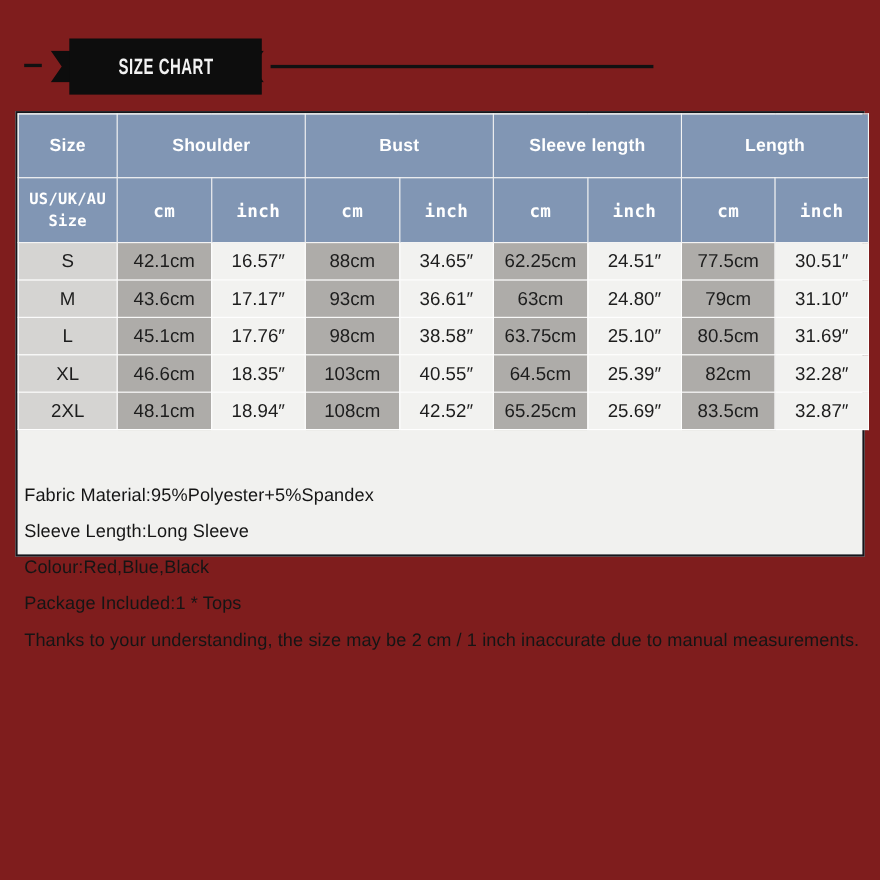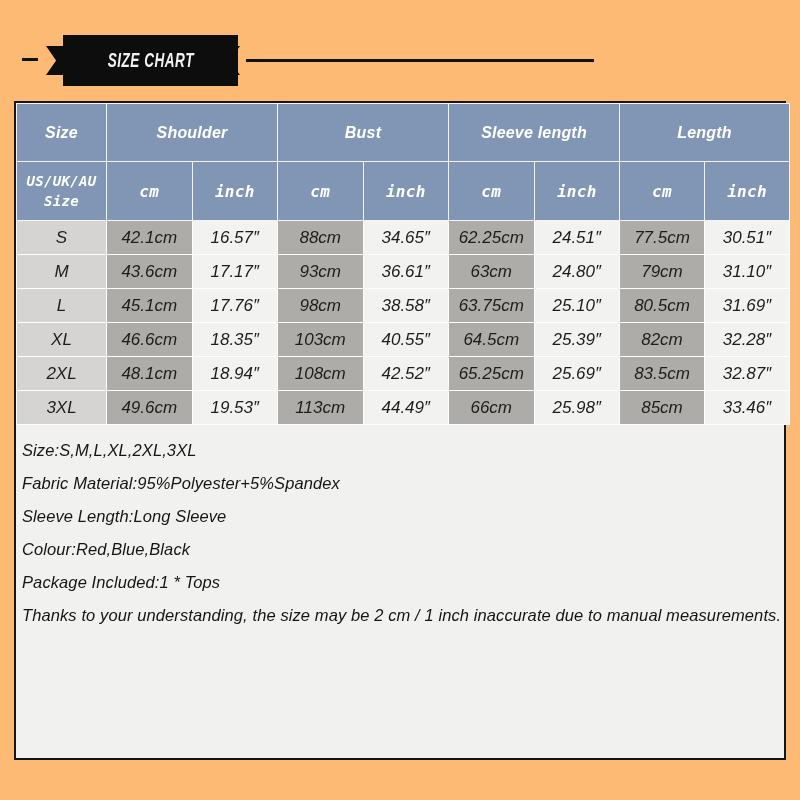--- a/index.html
+++ b/index.html
@@ -11,22 +11,21 @@
     height: 800px;
     background: #ffffff;
     font-family: "Liberation Sans", sans-serif;
     overflow: hidden;
   }
 
   .page {
     position: relative;
     width: 800px;
     height: 800px;
-    background: #fdba74;
-    font-style: italic;
+    background: #7f1d1d;
   }
 
   
   .banner-area {
     position: absolute;
     left: 0;
     top: 30px;
     width: 800px;
     height: 62px;
   }
@@ -82,21 +81,21 @@
     height: 3px;
     background: #111111;
   }
 
   
   .content-frame {
     position: absolute;
     left: 14px;
     top: 101px;
     width: 772px;
-    height: 659px;
+    height: 405px;
     background: #f1f1ef;
     border: 2px solid #15161c;
     box-sizing: border-box;
   }
 
   
   .size-table {
     position: absolute;
     left: 0;
     top: 0;
@@ -255,36 +254,24 @@
             <td class="c-size">2XL</td>
             <td class="c-cm">48.1cm</td>
             <td class="c-inch">18.94″</td>
             <td class="c-cm">108cm</td>
             <td class="c-inch">42.52″</td>
             <td class="c-cm">65.25cm</td>
             <td class="c-inch">25.69″</td>
             <td class="c-cm">83.5cm</td>
             <td class="c-inch">32.87″</td>
           </tr>
-          <tr class="drow">
-            <td class="c-size">3XL</td>
-            <td class="c-cm">49.6cm</td>
-            <td class="c-inch">19.53″</td>
-            <td class="c-cm">113cm</td>
-            <td class="c-inch">44.49″</td>
-            <td class="c-cm">66cm</td>
-            <td class="c-inch">25.98″</td>
-            <td class="c-cm">85cm</td>
-            <td class="c-inch">33.46″</td>
-          </tr>
         </tbody>
     </table>
 
     <div class="desc" id="desc-block">
-        <div class="desc-line">Size:S,M,L,XL,2XL,3XL</div>
         <div class="desc-line">Fabric Material:95%Polyester+5%Spandex</div>
         <div class="desc-line">Sleeve Length:Long Sleeve</div>
         <div class="desc-line">Colour:Red,Blue,Black</div>
         <div class="desc-line">Package Included:1 * Tops</div>
         <div class="desc-line">Thanks to your understanding, the size may be 2 cm / 1 inch inaccurate due to manual measurements.</div>
       </div>
 
   </div>
 </div>
 

